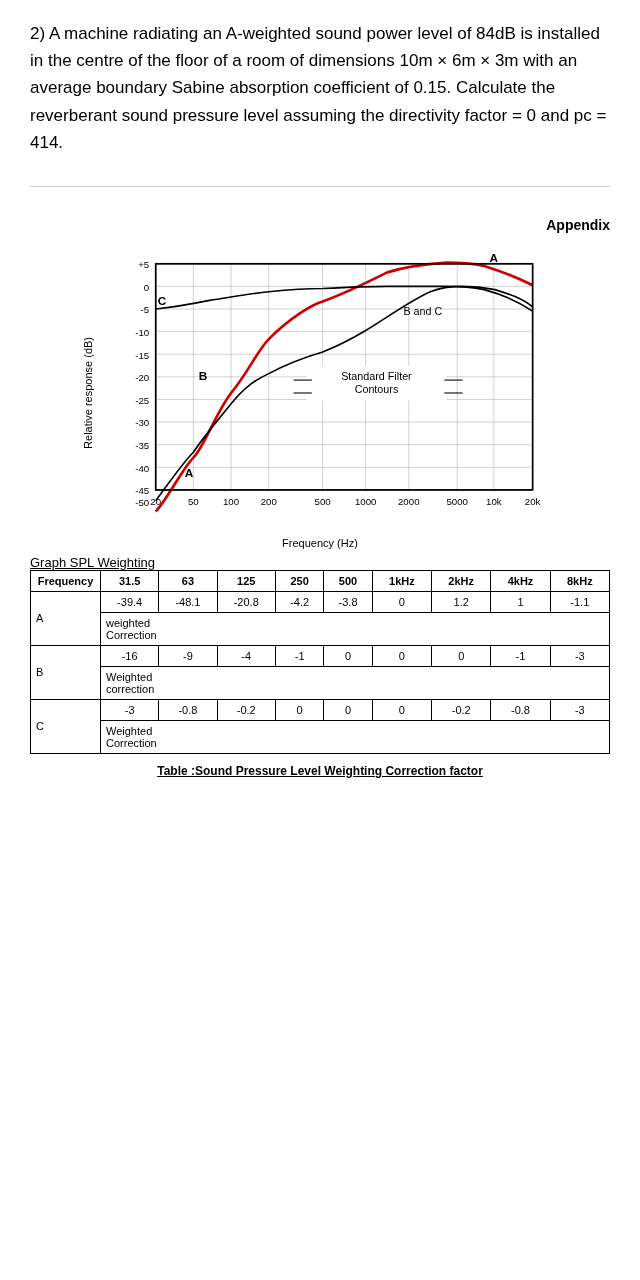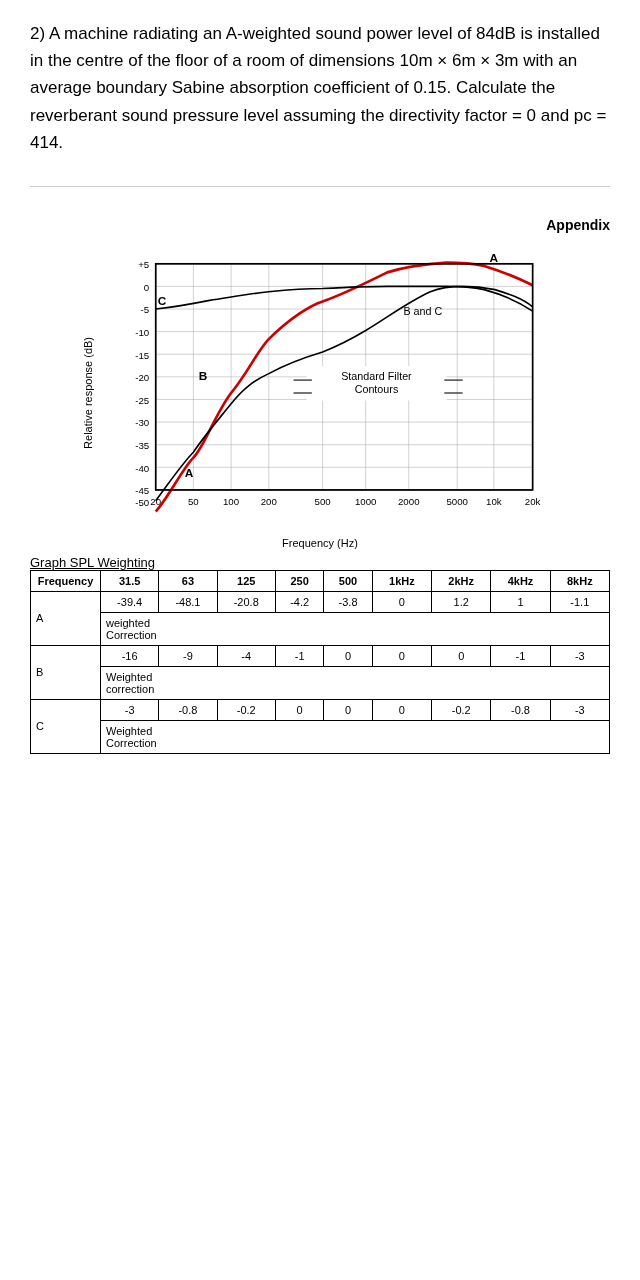--- a/index.html
+++ b/index.html
@@ -240,14 +240,15 @@
         <td>-0.2</td>
         <td>-0.8</td>
         <td>-3</td>
       </tr>
       <tr>
         <td colspan="9" style="text-align:left; border-top:none;">Weighted<br>Correction</td>
       </tr>
     </tbody>
   </table>
 
+  <div class="table-caption">Table :Sound Pressure Level Weighting Correction factor</div>
 
 </div>
 
 </body></html>

